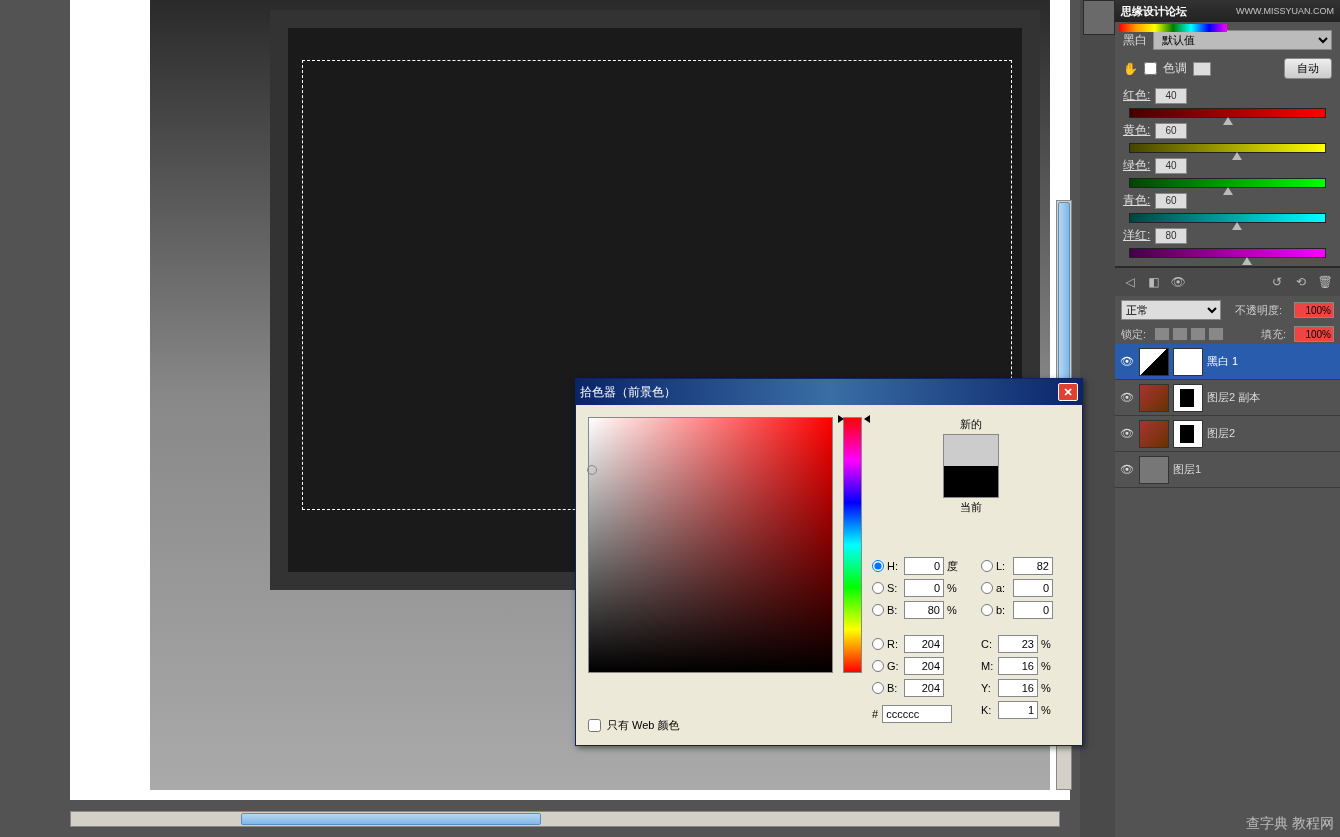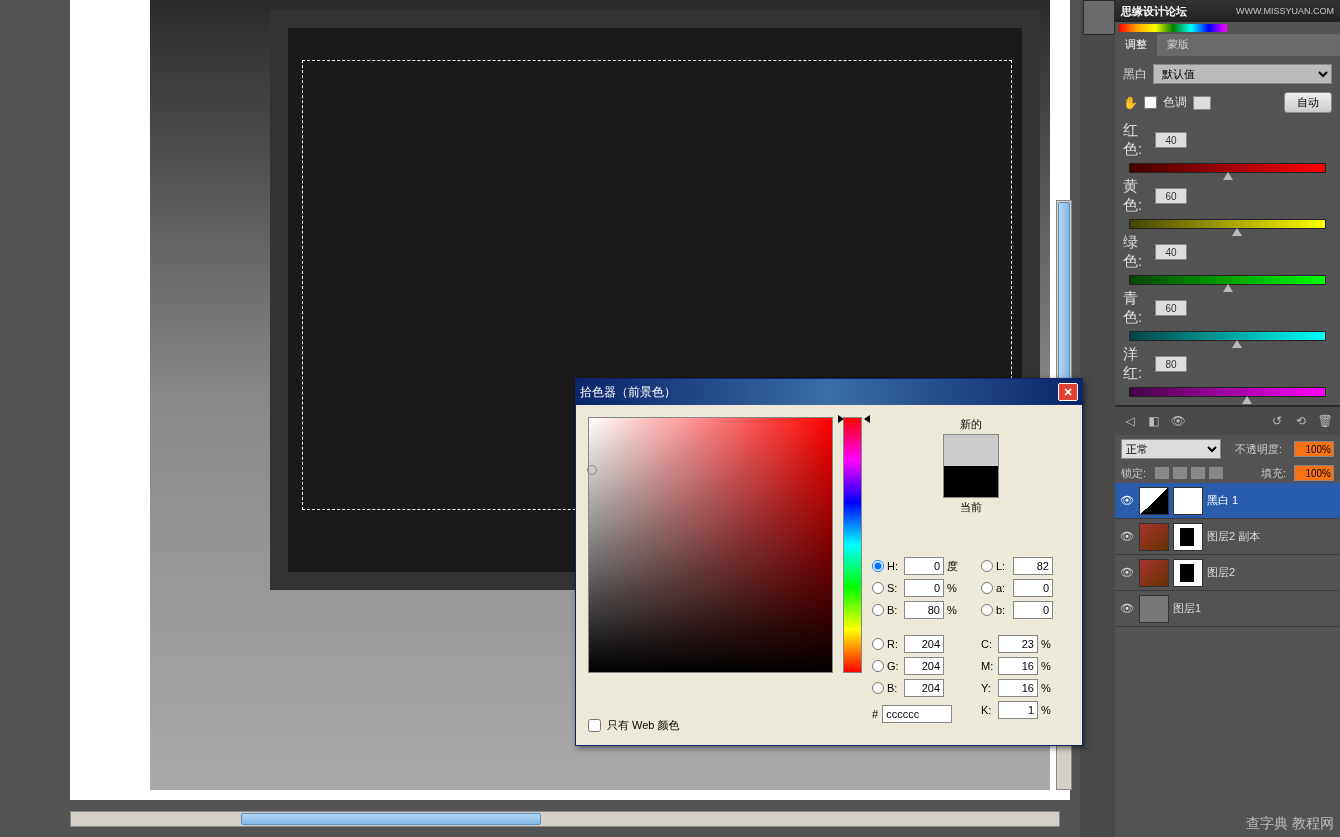--- a/index.html
+++ b/index.html
@@ -30,34 +30,34 @@
 
 
 .adjust-panel { background: #535353; padding: 8px; color: #ddd; border-bottom: 1px solid #2a2a2a; }
 .adjust-row { display: flex; align-items: center; margin-bottom: 6px; gap: 6px; }
 .preset-select { flex: 1; height: 20px; background: #bbb; border: 1px solid #888; font-size: 11px; padding: 0 4px; }
 .tint-row { display: flex; align-items: center; gap: 6px; margin: 8px 0; }
 .swatch-sm { width: 18px; height: 14px; background: #ddd; border: 1px solid #888; }
 .auto-btn { margin-left: auto; padding: 2px 12px; background: linear-gradient(#eee, #ccc); border: 1px solid #888; font-size: 11px; border-radius: 3px; }
 
 .slider-row { display: flex; align-items: center; margin: 4px 0; }
-.slider-label { width: 32px; font-size: 15px; color: #ddd; }
+.slider-label { width: 32px; font-size: 12px; color: #ddd; text-decoration: underline; }
 .slider-track { flex: 1; height: 10px; margin: 0 6px; position: relative; border: 1px solid #222; }
 .slider-thumb { position: absolute; top: 8px; width: 0; height: 0; border-left: 5px solid transparent; border-right: 5px solid transparent; border-bottom: 8px solid #bbb; transform: translateX(-50%); }
 .slider-value { width: 32px; height: 16px; background: #ddd; border: 1px solid #888; font-size: 10px; text-align: center; color: #333; }
 
 .panel-footer { display: flex; gap: 6px; padding: 6px; background: #4a4a4a; border-top: 1px solid #2a2a2a; color: #bbb; }
 .footer-icon { width: 18px; height: 16px; display: flex; align-items: center; justify-content: center; font-size: 12px; }
 
 
 .layers-panel { background: #535353; }
 .layers-controls { padding: 4px 6px; display: flex; align-items: center; gap: 12px; font-size: 11px; color: #ccc; }
 .blend-select { width: 100px; height: 20px; background: #ddd; border: 1px solid #888; font-size: 11px; }
 .opacity-label { margin-left: auto; }
-.pct-field { width: 40px; height: 16px; background: #f97316; border: 1px solid #888; font-size: 10px; text-align: right; padding-right: 2px; }
+.pct-field { width: 40px; height: 16px; background: #ef4444; border: 1px solid #888; font-size: 10px; text-align: right; padding-right: 2px; }
 .lock-row { padding: 2px 6px; display: flex; align-items: center; gap: 8px; font-size: 11px; color: #ccc; }
 .lock-icons { display: flex; gap: 2px; }
 .lock-icon { width: 16px; height: 14px; background: #888; border: 1px solid #555; }
 
 .layer-row { display: flex; align-items: center; height: 36px; border-bottom: 1px solid #3a3a3a; padding: 0 4px; gap: 4px; color: #ddd; font-size: 11px; }
 .layer-row.selected { background: #2a5cae; color: #fff; }
 .eye { width: 16px; text-align: center; }
 .layer-thumb { width: 30px; height: 28px; background: #888; border: 1px solid #333; }
 .layer-thumb.bw { background: linear-gradient(135deg, #fff 0 50%, #000 50% 100%); }
 .layer-thumb.img { background: linear-gradient(135deg, #a33, #630); }
@@ -232,24 +232,20 @@
 </div>
 
 <div class="right-panels">
   <div class="icon-strip"></div>
   <div class="brand-bar">
     <span class="brand-name">思缘设计论坛</span>
     <div class="rainbow"></div>
     <span class="brand-url">WWW.MISSYUAN.COM</span>
   </div>
 
-  <div class="panel-tabs">
-    <div class="panel-tab active">调整</div>
-    <div class="panel-tab">蒙版</div>
-  </div>
 
   <div class="adjust-panel">
     <div class="adjust-row">
       <span>黑白</span>
       <select class="preset-select">
         <option>默认值</option>
       </select>
     </div>
     <div class="tint-row">
       <span>✋</span>

